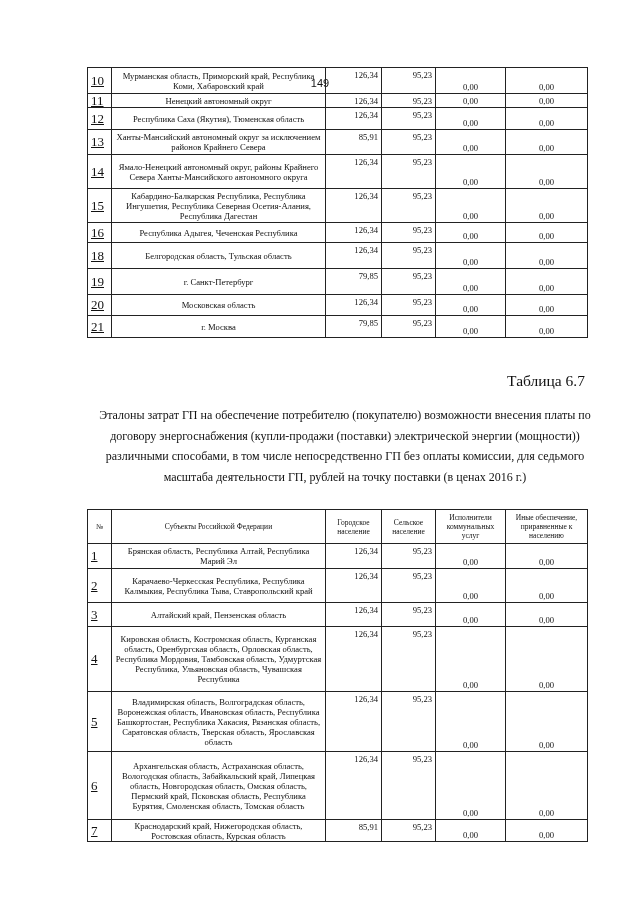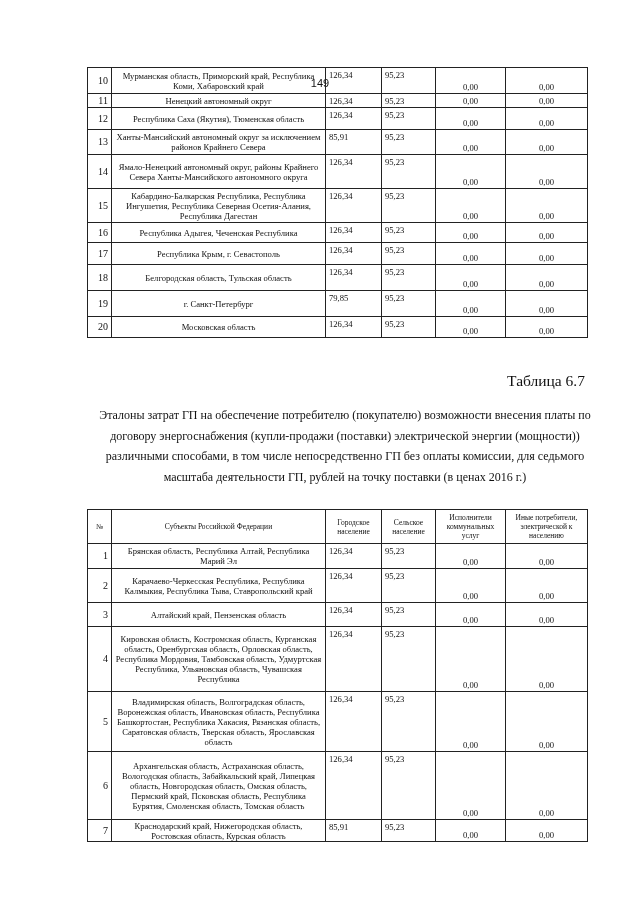--- a/index.html
+++ b/index.html
@@ -3,23 +3,23 @@
 <meta charset="utf-8">
 <style>
   html, body { margin: 0; padding: 0; background: #ffffff; }
   body { width: 640px; height: 905px; position: relative; overflow: hidden;
          font-family: "Liberation Serif", serif; color: #111; }
   .page-num { position: absolute; top: 37px; left: 0; width: 640px; text-align: center;
               font-family: "Liberation Sans", sans-serif; font-size: 11px; margin-top: 40px; }
   table { border-collapse: collapse; position: absolute; table-layout: fixed; }
   td, th { border: 1px solid #222; padding: 0 3px; font-size: 8.6px; line-height: 10px;
            font-weight: normal; vertical-align: middle; }
-  td.num { text-align: right; font-size: 10px; }
+  td.num { text-align: left; font-size: 13px; text-decoration: underline; }
   td.name { text-align: center; }
-  td.v { text-align: left; vertical-align: top; padding-top: 2px; }
+  td.v { text-align: right; vertical-align: top; padding-top: 2px; }
   td.vb { text-align: center; vertical-align: bottom; padding-bottom: 1px; }
   th { text-align: center; font-size: 7.5px; line-height: 9px; }
   #t1 { left: 87px; top: 67px; width: 500px; }
   #t2 { left: 87px; top: 509px; width: 500px; }
   .tlabel { position: absolute; top: 372px; right: 55px; font-size: 15.5px; }
   .title { position: absolute; top: 405px; left: 95px; width: 500px; text-align: center;
            font-size: 12px; line-height: 20.5px; }
 </style>
 </head>
 <body>
@@ -85,48 +85,48 @@
         <td class="vb">0,00</td>
       </tr>
       <tr style="height: 20px;">
         <td class="num">16</td>
         <td class="name">Республика Адыгея, Чеченская Республика</td>
         <td class="v">126,34</td>
         <td class="v">95,23</td>
         <td class="vb">0,00</td>
         <td class="vb">0,00</td>
       </tr>
-      <tr style="height: 22px;">
-        <td class="num">17</td>
-        <td class="name">Республика Крым, г. Севастополь</td>
-        <td class="v">126,34</td>
-        <td class="v">95,23</td>
-        <td class="vb">0,00</td>
-        <td class="vb">0,00</td>
-      </tr>
       <tr style="height: 26px;">
         <td class="num">18</td>
         <td class="name">Белгородская область, Тульская область</td>
         <td class="v">126,34</td>
         <td class="v">95,23</td>
         <td class="vb">0,00</td>
         <td class="vb">0,00</td>
       </tr>
       <tr style="height: 26px;">
         <td class="num">19</td>
         <td class="name">г. Санкт-Петербург</td>
         <td class="v">79,85</td>
         <td class="v">95,23</td>
         <td class="vb">0,00</td>
         <td class="vb">0,00</td>
       </tr>
       <tr style="height: 21px;">
         <td class="num">20</td>
         <td class="name">Московская область</td>
         <td class="v">126,34</td>
+        <td class="v">95,23</td>
+        <td class="vb">0,00</td>
+        <td class="vb">0,00</td>
+      </tr>
+      <tr style="height: 22px;">
+        <td class="num">21</td>
+        <td class="name">г. Москва</td>
+        <td class="v">79,85</td>
         <td class="v">95,23</td>
         <td class="vb">0,00</td>
         <td class="vb">0,00</td>
       </tr>
     </tbody>
 </table>
 
 <div class="tlabel">Таблица 6.7</div>
 <div class="title">Эталоны затрат ГП на обеспечение потребителю (покупателю) возможности внесения платы по договору энергоснабжения (купли-продажи (поставки) электрической энергии (мощности)) различными способами, в том числе непосредственно ГП без оплаты комиссии, для седьмого масштаба деятельности ГП, рублей на точку поставки (в ценах 2016 г.)</div>
 
@@ -139,21 +139,21 @@
       <col style="width:70px">
       <col style="width:82px">
     </colgroup>
   <thead>
     <tr style="height:34px">
       <th>№</th>
       <th>Субъекты Российской Федерации</th>
       <th>Городское население</th>
       <th>Сельское население</th>
       <th>Исполнители коммунальных услуг</th>
-      <th>Иные потребители, электрической к населению</th>
+      <th>Иные обеспечение, приравненные к населению</th>
     </tr>
   </thead>
   <tbody id="t2body">
       <tr style="height: 25px;">
         <td class="num">1</td>
         <td class="name">Брянская область, Республика Алтай, Республика Марий Эл</td>
         <td class="v">126,34</td>
         <td class="v">95,23</td>
         <td class="vb">0,00</td>
         <td class="vb">0,00</td>

